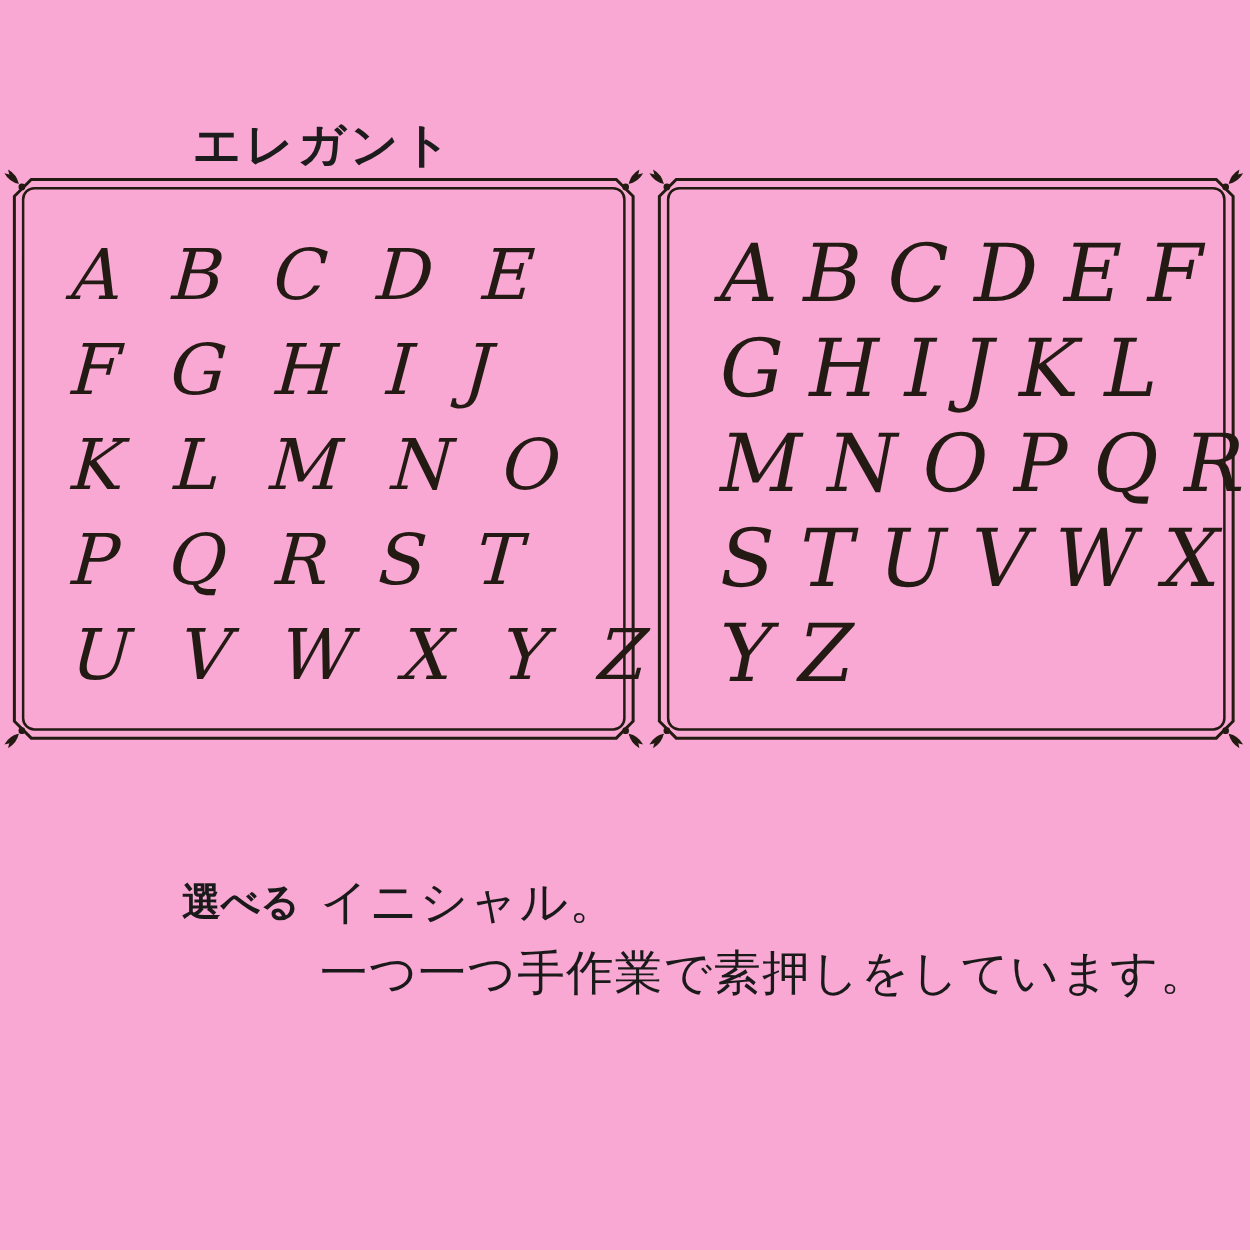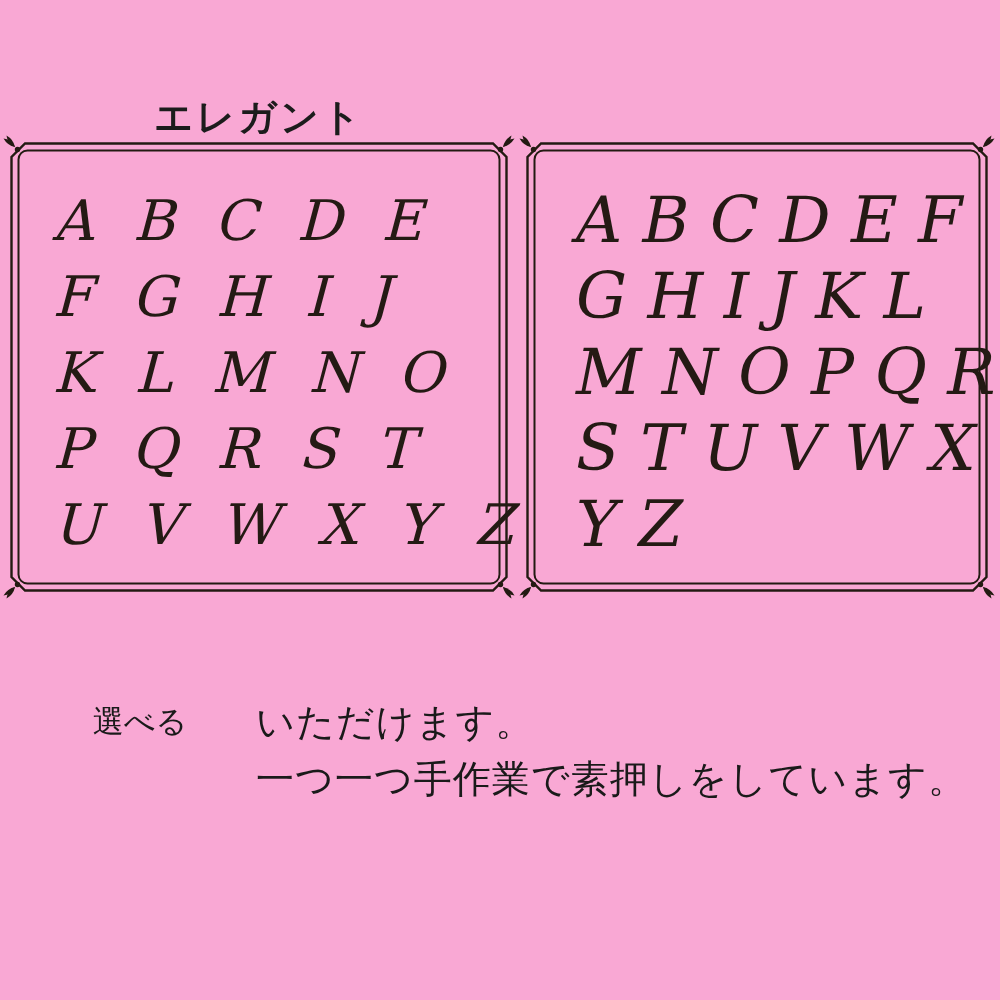--- a/index.html
+++ b/index.html
@@ -78,22 +78,22 @@
   .note {
     position: absolute;
     left: 40px;
     top: 694px;
     width: 930px;
     display: flex;
     align-items: flex-start;
   }
   .note-label {
     width: 200px;
-    text-align: center;
-    font-weight: 400;
+    text-align: right;
+    font-weight: 700;
     font-size: 31px;
     line-height: 38px;
     padding-top: 9px;
     color: #1a1a1a;
     flex: none;
   }
   .note-body {
     flex: 1;
     padding-left: 16px;
     font-size: 38px;
@@ -187,18 +187,18 @@
       <div class="row">S T U V W X</div>
       <div class="row">Y Z</div>
     </div>
   </div>
 
   <div class="note">
     <div class="note-label">
       <div>選べる</div>
     </div>
     <div class="note-body">
-      <div>いただけます。</div>
+      <div>イニシャル。</div>
       <div>一つ一つ手作業で素押しをしています。</div>
     </div>
   </div>
 
 </div>
 
 </body></html>

